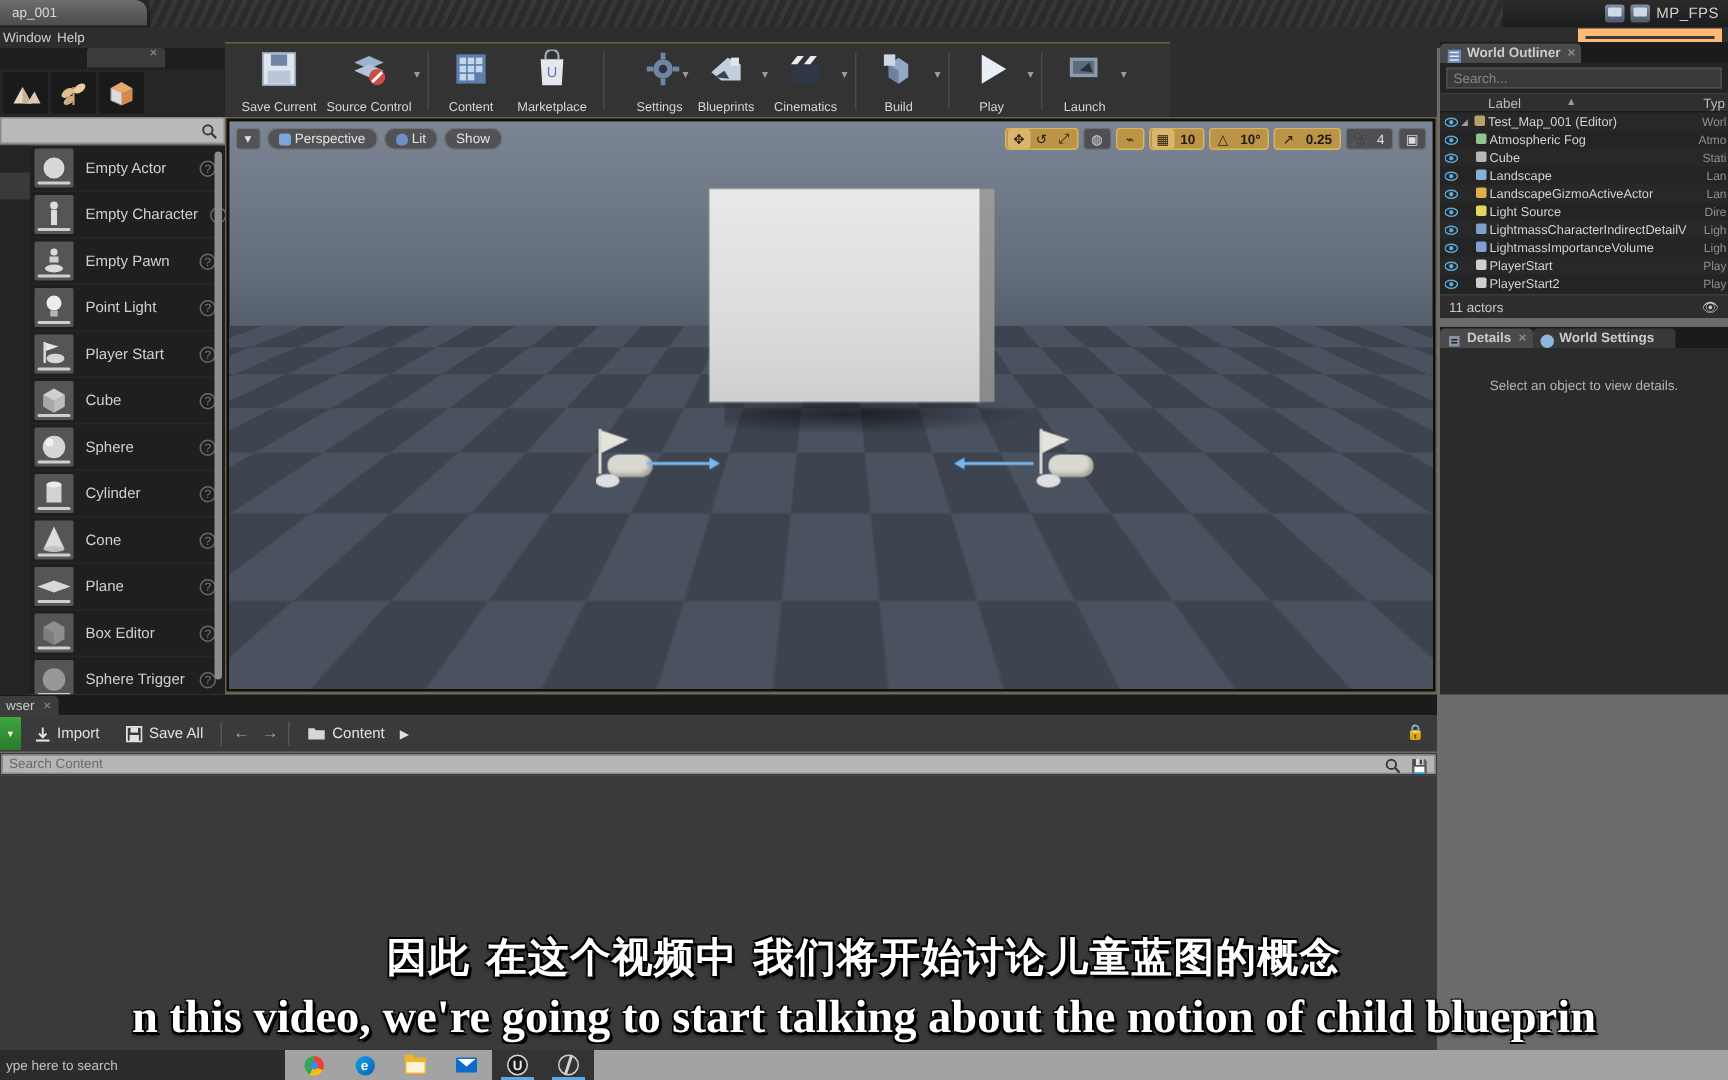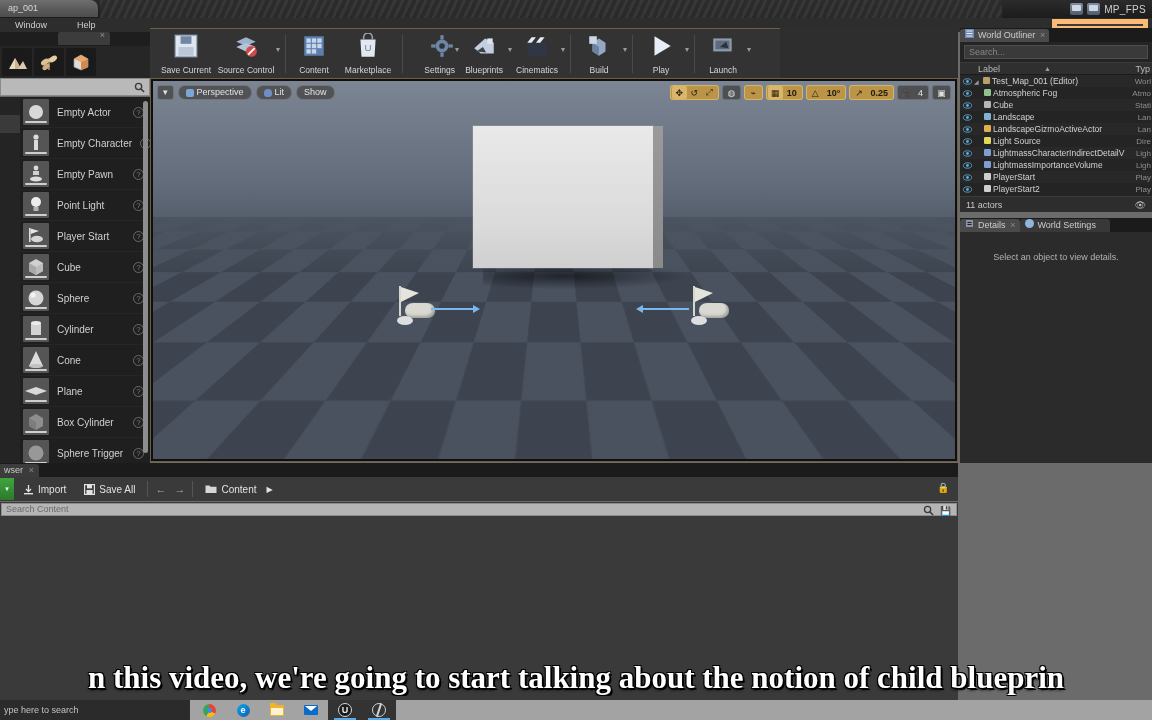--- a/index.html
+++ b/index.html
@@ -43,21 +43,21 @@
     content:""; position:absolute; left:2px; top:2px; width:9px; height:6px;
     background:#cfd8e4; border-radius:1px;
   }
   .tb-projname { color:#cfcfcf; font-size:10px; letter-spacing:.3px; }
 
   
   .menubar {
     position: absolute; left: 0; top: 18px; width: 1152px; height: 14px;
     background: #2d2d2d; display: flex; align-items: center;
   }
-  .menuitem { color: #cfcfcf; font-size: 9px; padding: 0 15px; line-height: 14px; }
+  .menuitem { color: #cfcfcf; font-size: 9px; padding: 0 2px; line-height: 14px; }
   .helpsearch {
     position: absolute; right: 4px; top: 19px; width: 96px; height: 12px;
     background: #3a3a3a; border: 5px solid #fdba74;
     color: #8a8a8a; font-size: 8px; line-height: 11px; padding-left: 4px;
     overflow: hidden; white-space: nowrap;
   }
 
   
   .modes-tabstrip {
     position: absolute; left: 0; top: 32px; width: 150px; height: 14px;
@@ -242,33 +242,33 @@
 
   
   .wo {
     position: absolute; left: 960px; top: 28px; width: 192px; height: 184px;
     background: #242424;
   }
   .panel-tabstrip { height: 14px; background:#1b1b1b; display:flex; align-items:flex-end; }
   .panel-tab {
     height: 13px; background:#383838; border-radius:3px 3px 0 0;
     color:#ccc; font-size:9px; line-height:13px; padding: 0 14px 0 5px;
-    display:flex; align-items:flex-start; gap:4px; position:relative;
+    display:flex; align-items:flex-end; gap:4px; position:relative;font-weight:bold;
   }
   .panel-tab.active { background:#4a4a4a; }
   .panel-tab .x { position:absolute; right:4px; top:0px; color:#8a8a8a; font-size:9px; }
   .wo-search {
     margin: 3px 4px; height: 14px; background:#3a3a3a; border:1px solid #4e4e4e;
     color:#878787; font-size:9px; line-height:12px; padding-left:4px;
   }
   .wo-head {
     height: 13px; background:#2f2f2f; border-top:1px solid #3a3a3a; border-bottom:1px solid #1b1b1b;
     display:flex; align-items:center; color:#b9b9b9; font-size:9px; position:relative;
   }
-  .wo-head .lbl { padding-left: 18px; }
+  .wo-head .lbl { padding-left: 32px; }
   .wo-head .typ { position:absolute; right: 2px; }
   .wo-head .sortarrow{ position:absolute; left:84px; top:2px; color:#9a9a9a; font-size:7px;}
   .wo-rows { height: 120px; overflow:hidden; }
   .wo-row {
     height: 12px; display:flex; align-items:center; font-size:8.5px; color:#d2d2d2;
     position:relative; white-space: nowrap;
   }
   .wo-row:nth-child(odd){ background:#282828; }
   .wo-eye {
     width: 14px; flex:none; display:flex; align-items:center; justify-content:center;
@@ -553,21 +553,21 @@
           <span class="place-name">Plane</span>
           <span class="place-help">?</span>
         </div>
         <div class="place-row">
           <span class="place-thumb">
             <svg width="26" height="22" viewBox="0 0 26 22">
               <polygon points="6,7 13,3 20,7 20,15 13,19 6,15" fill="#9c9c9c" opacity=".8"></polygon>
               <polygon points="6,7 13,11 13,19 6,15" fill="#7a7a7a" opacity=".85"></polygon>
             </svg>
           </span>
-          <span class="place-name">Box Cylinder</span>
+          <span class="place-name">Box Editor</span>
           <span class="place-help">?</span>
         </div>
         <div class="place-row">
           <span class="place-thumb">
             <svg width="26" height="22" viewBox="0 0 26 22">
               <circle cx="13" cy="11" r="7.5" fill="#a5a5a5" opacity=".85"></circle>
             </svg>
           </span>
           <span class="place-name">Sphere Trigger</span>
           <span class="place-help">?</span>
@@ -1017,20 +1017,21 @@
         <circle cx="5" cy="5" r="3.4" fill="none" stroke="#3a3a3a" stroke-width="1.4"></circle>
         <line x1="7.5" y1="7.5" x2="11" y2="11" stroke="#3a3a3a" stroke-width="1.6"></line>
       </svg>
       <span class="cb-save-ico">💾</span>
     </div>
   </div>
 
   <div class="cb-empty"></div>
   <div class="right-strip"></div>
 
+  <div class="sub-cn">因此 在这个视频中 我们将开始讨论儿童蓝图的概念</div>
   <div class="sub-en">n this video, we're going to start talking about the notion of child blueprin</div>
 
   <div class="taskbar">
     <div class="tb-search">ype here to search</div>
     <div class="tb-apps">
       <div class="tb-app">
           <span class="ico-chrome"></span>
         </div>
       <div class="tb-app">
           <span class="ico-edge">e</span>

